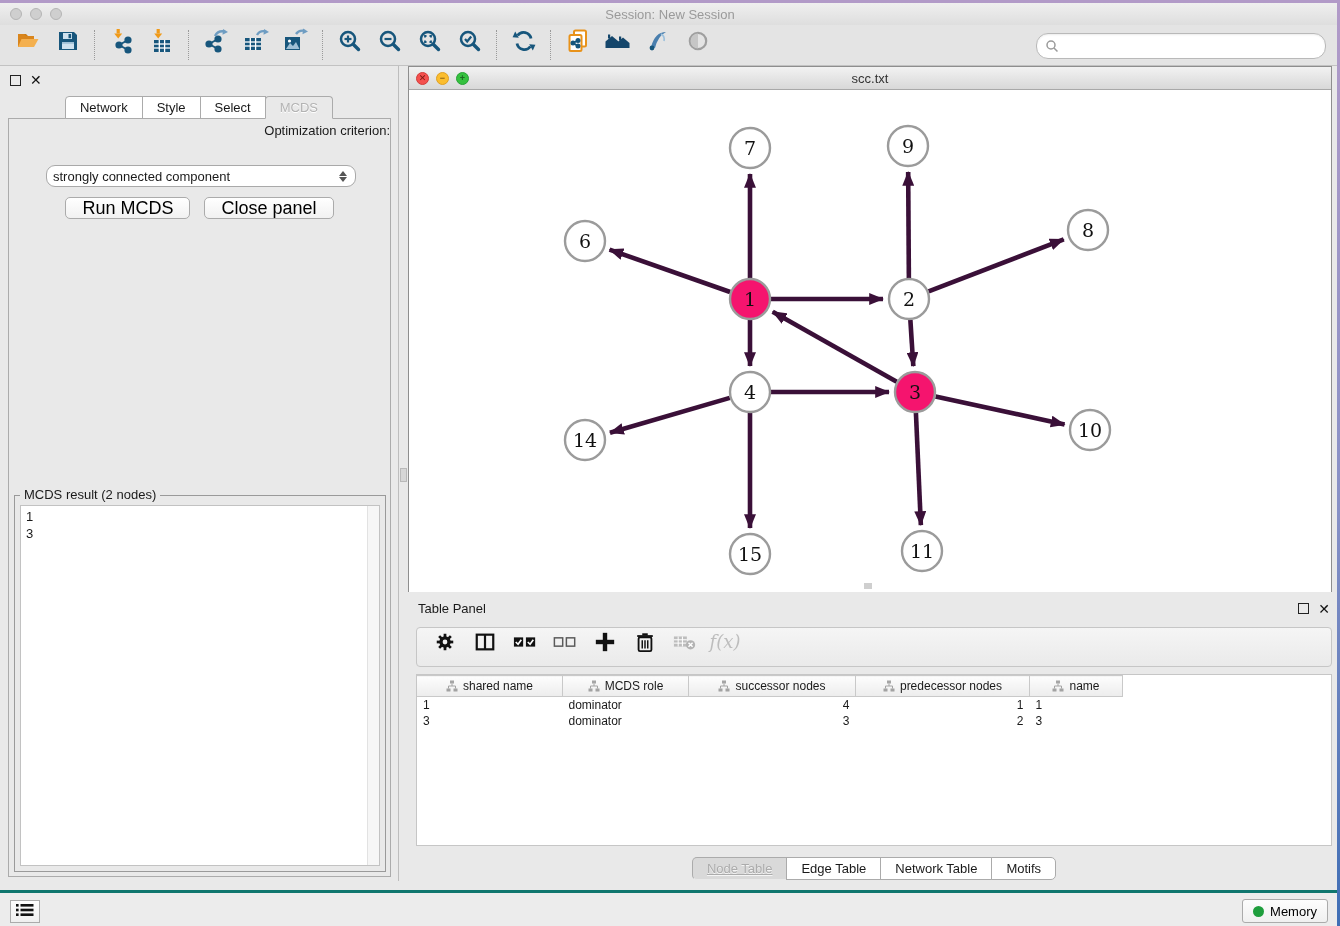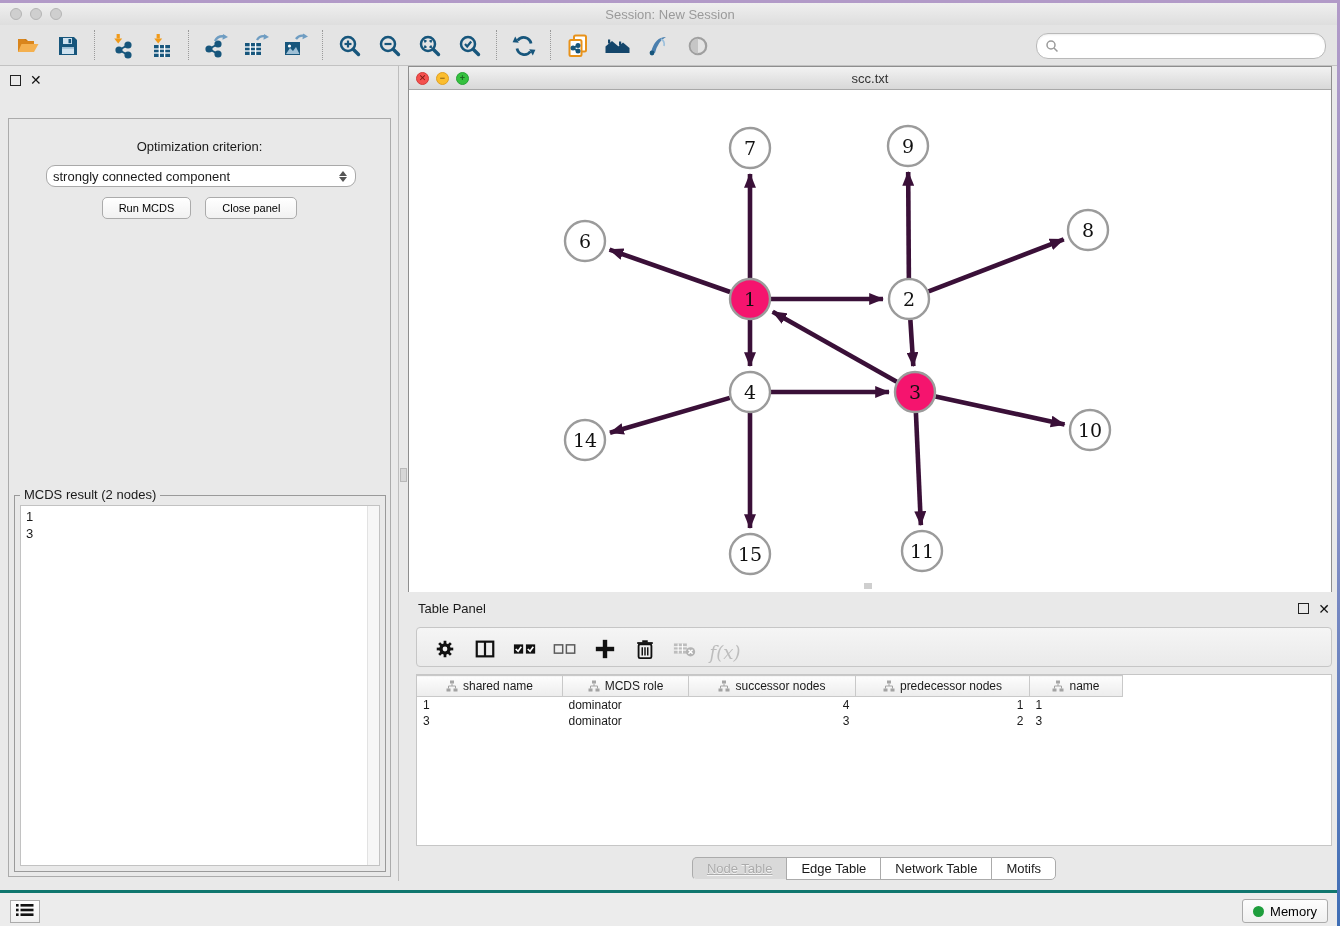--- a/index.html
+++ b/index.html
@@ -8,48 +8,48 @@
   .frame-right{position:absolute;right:0;top:0;width:3px;height:100%;background:linear-gradient(#b29ac8,#8790c6 55%,#3f6eb5);z-index:60;}
 
   
   .titlebar{position:absolute;left:0;top:3px;width:100%;height:22px;background:linear-gradient(#efefef,#dedede);display:flex;align-items:center;}
   .lights{display:flex;gap:8px;margin-left:10px;z-index:2;}
   .light{width:12px;height:12px;border-radius:50%;background:#cfcfcf;border:1px solid #b5b5b5;box-sizing:border-box;}
   .title-text{position:absolute;left:0;right:0;text-align:center;color:#9a9a9a;}
 
   
   .toolbar{position:absolute;left:0;top:25px;width:100%;height:41px;background:#e4e4e4;border-bottom:1px solid #c2c2c2;display:flex;align-items:center;box-sizing:border-box;}
-  .tbtn{width:40px;height:34px;display:flex;align-items:flex-end;justify-content:center;background:none;border:none;padding:0;}
+  .tbtn{width:40px;height:34px;display:flex;align-items:flex-start;justify-content:center;background:none;border:none;padding:0;}
   .tsep{width:1px;height:30px;border-left:1px dotted #9a9a9a;margin:0 6px;}
   .searchbox{position:absolute;right:14px;top:8px;width:288px;height:24px;background:#fff;border:1px solid #b9b9b9;border-radius:12px;display:flex;align-items:center;box-shadow:inset 0 1px 2px rgba(0,0,0,.08);}
   .searchbox svg{margin:0 4px 0 8px;flex:0 0 auto;}
   .searchbox input{border:none;outline:none;background:transparent;flex:1;font-size:13px;height:18px;font-family:inherit;}
 
   
   .control-panel{position:absolute;left:0;top:66px;width:399px;height:815px;background:#e9e9e9;border-right:1px solid #bdbdbd;box-sizing:border-box;}
   .panel-head{height:28px;display:flex;align-items:center;padding:0 10px;}
   .panel-head .ttl{flex:1;}
   .winbtns{display:flex;align-items:center;gap:9px;}
   .float-ic{width:9px;height:9px;border:1.6px solid #222;display:inline-block;}
   .close-ic{font-size:14px;font-weight:bold;color:#111;line-height:1;}
   .cp-tabs{position:absolute;left:0;top:30px;width:100%;display:flex;justify-content:center;z-index:3;}
   .tabseg{display:flex;}
   .tab{height:21px;line-height:21px;padding:0 14px;background:#fff;border:1px solid #ababab;margin-left:-1px;text-align:center;}
   .tab:first-child{border-top-left-radius:4px;margin-left:0;}
   .tab.sel{background:#e9e9e9;color:#b3b3b3;text-shadow:0 1px 0 #fff;border-top-left-radius:4px;border-top-right-radius:4px;border-bottom-color:#e9e9e9;}
   .cp-body{position:absolute;left:8px;top:52px;width:383px;height:825px;border:1px solid #ababab;box-sizing:border-box;height:759px;}
-  .opt-label{margin-top:20px;text-align:center;}
+  .opt-label{margin-top:4px;text-align:right;}
   .selectbox{position:absolute;left:37px;top:46px;width:310px;height:22px;background:#fff;border:1px solid #a9a9a9;border-radius:9px;display:flex;align-items:center;padding:0 6px;box-sizing:border-box;}
   .selectbox .val{flex:1;}
   .spin{display:flex;flex-direction:column;gap:1px;margin-right:2px;}
   .spin i{width:0;height:0;border-left:4px solid transparent;border-right:4px solid transparent;display:block;}
   .spin .up{border-bottom:5px solid #555;}
   .spin .dn{border-top:5px solid #555;}
   .btnrow{position:absolute;left:0;top:78px;width:100%;display:flex;justify-content:center;gap:14px;}
-  .pushbtn{height:22px;padding:0 16px;background:linear-gradient(#ffffff,#f1f1f1);border:1px solid #ababab;border-radius:5px;font-size:11px;font-family:inherit;}
+  .pushbtn{height:22px;padding:0 16px;background:linear-gradient(#ffffff,#f1f1f1);border:1px solid #ababab;border-radius:5px;font-size:18px;font-family:inherit;}
   .mcds-result{position:absolute;left:5px;top:376px;width:370px;height:375px;border:1px solid #9a9a9a;}
   .mcds-result .legend{position:absolute;left:5px;top:-9px;background:#e9e9e9;padding:0 4px;}
   .mcds-inner{position:absolute;left:5px;top:9px;right:5px;bottom:5px;background:#fff;border:1px solid #c2c2c2;}
   .mcds-lines{padding:2px 5px;line-height:17px;}
   .mcds-scroll{position:absolute;right:0;top:0;bottom:0;width:11px;background:#f6f6f6;border-left:1px solid #e2e2e2;}
 
   
   .net-window{position:absolute;left:408px;top:66px;width:924px;height:526px;border:1px solid #8e8e8e;box-sizing:border-box;background:#fff;}
   .net-title{height:22px;background:linear-gradient(#f2f2f2,#d8d8d8);border-bottom:1px solid #a8a8a8;display:flex;align-items:center;position:relative;}
   .tl{width:13px;height:13px;border-radius:50%;display:flex;align-items:center;justify-content:center;font-size:9px;font-weight:bold;box-sizing:border-box;margin-left:7px;}
@@ -265,20 +265,28 @@
     <input type="text" value="" style="">
   </div>
 </div>
 
 <div class="control-panel">
   <div class="panel-head">
     <span class="winbtns">
       <span class="float-ic"></span>
       <span class="close-ic">✕</span>
     </span>
+  </div>
+  <div class="cp-tabs">
+    <div class="tabseg">
+      <span class="tab">Network</span>
+      <span class="tab">Style</span>
+      <span class="tab">Select</span>
+      <span class="tab sel">MCDS</span>
+    </div>
   </div>
   <div class="cp-body">
     <div class="opt-label">Optimization criterion:</div>
     <div class="selectbox">
       <span class="val">strongly connected component</span>
       <span class="spin">
           <i class="up"></i>
           <i class="dn"></i>
         </span>
     </div>

